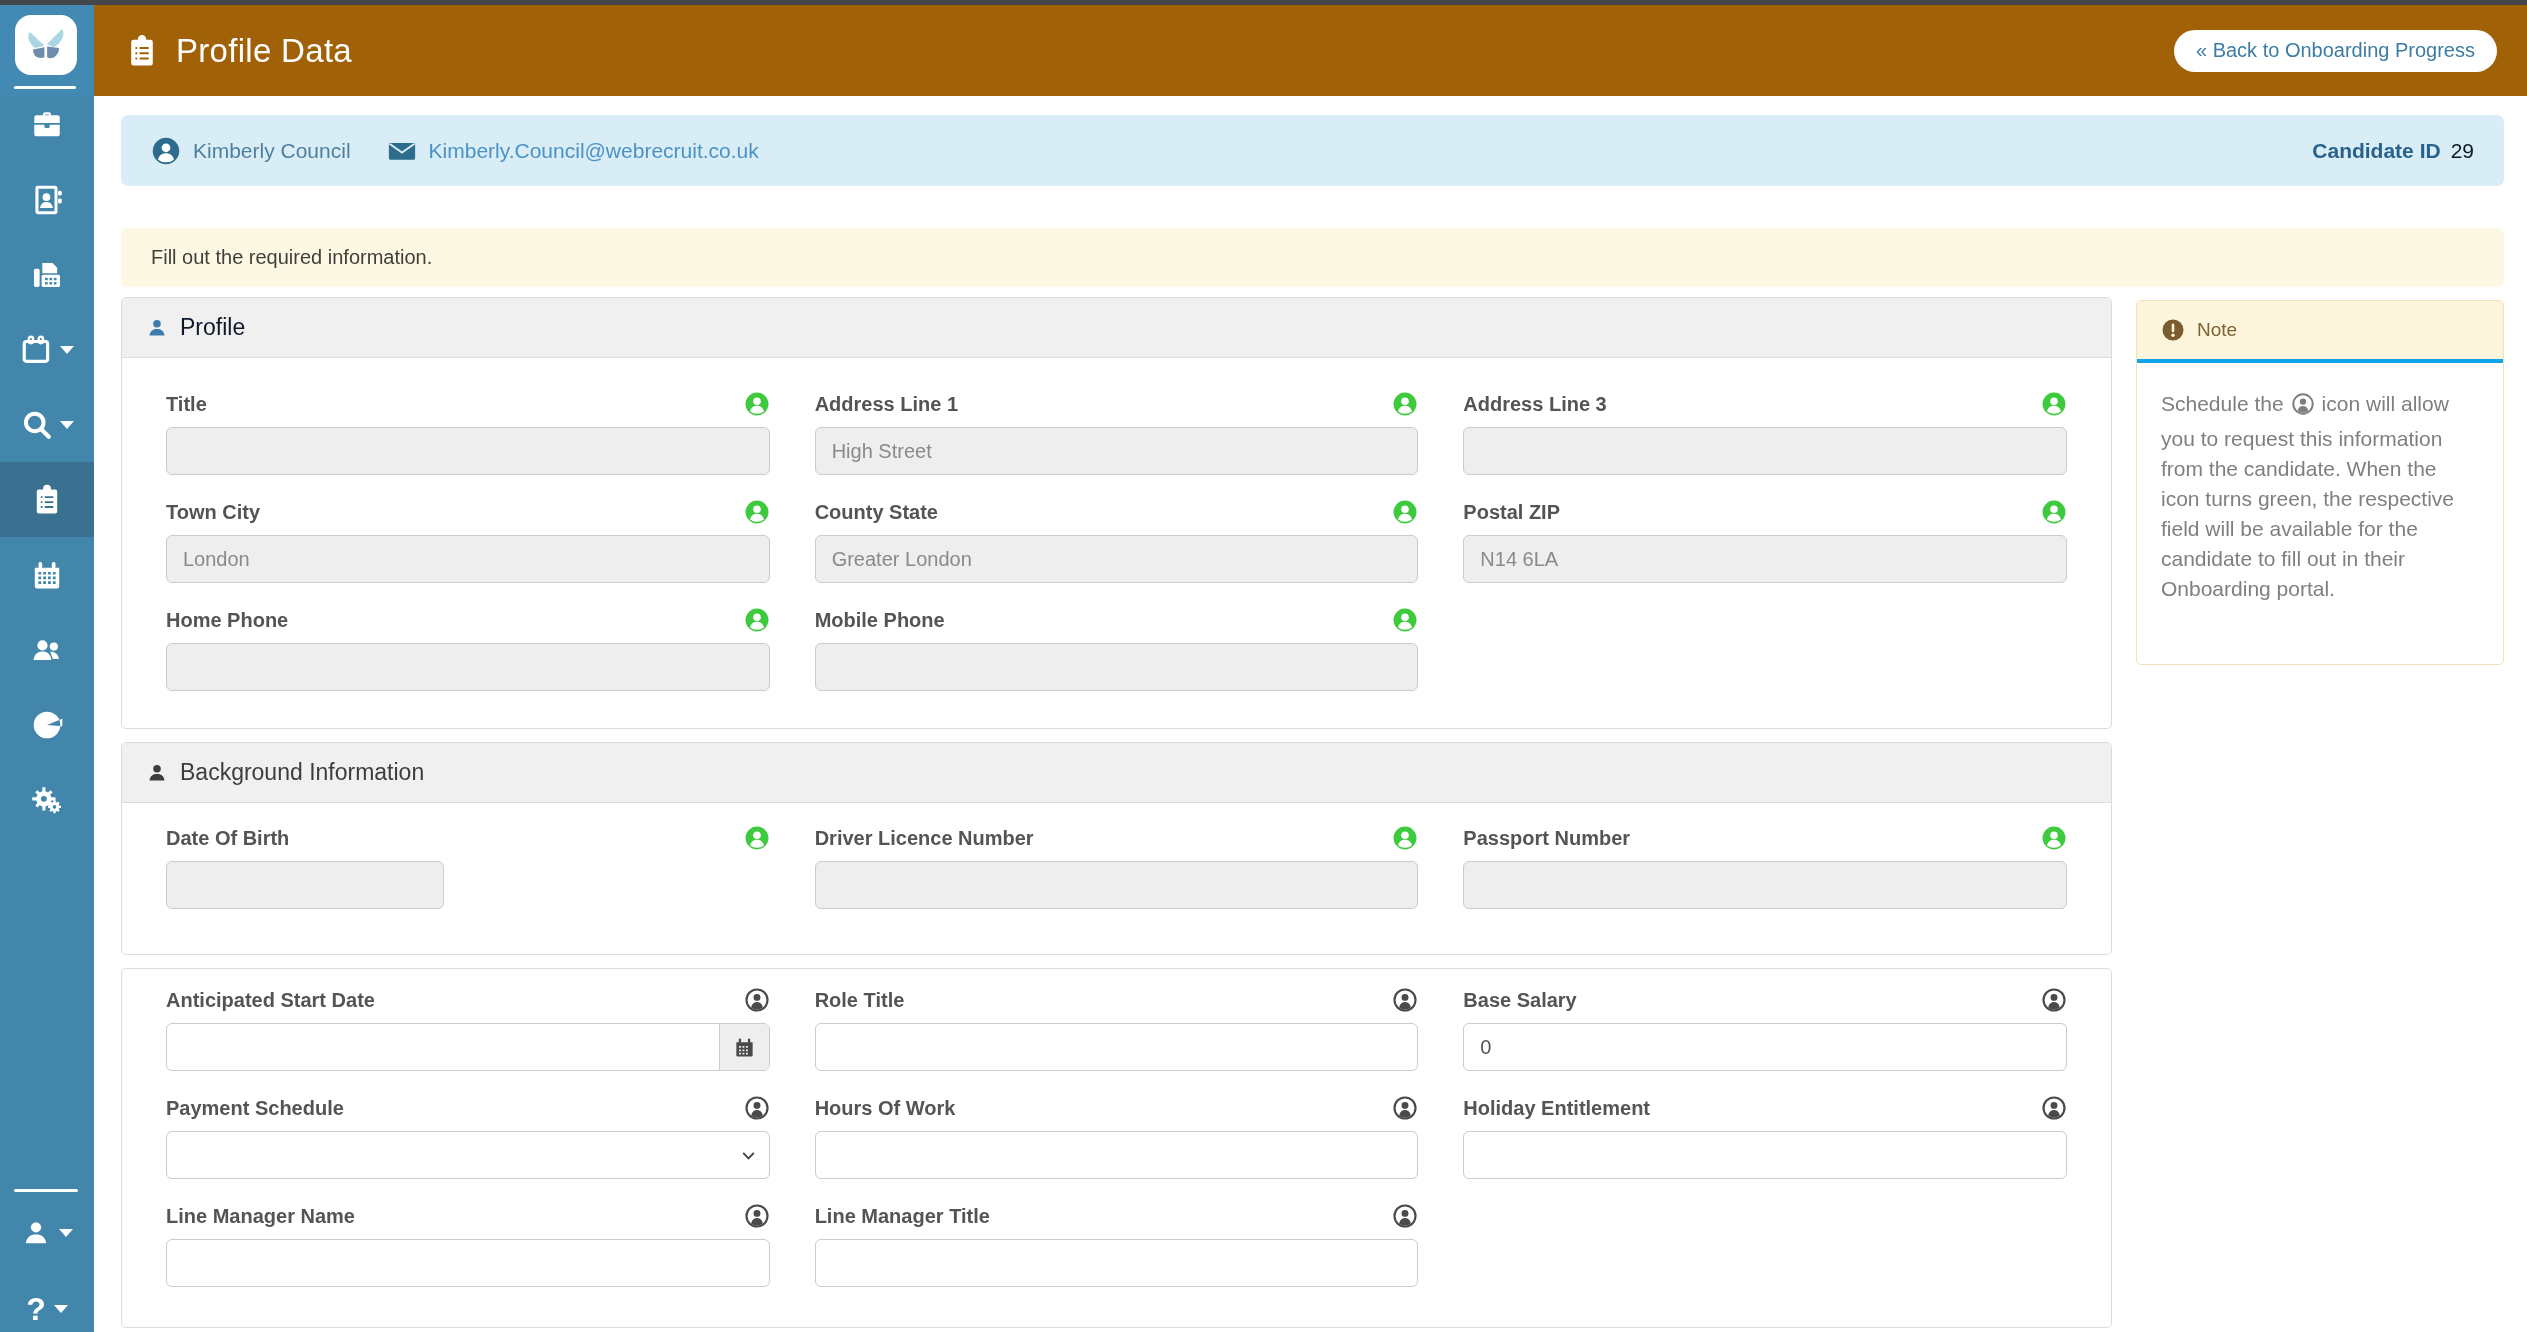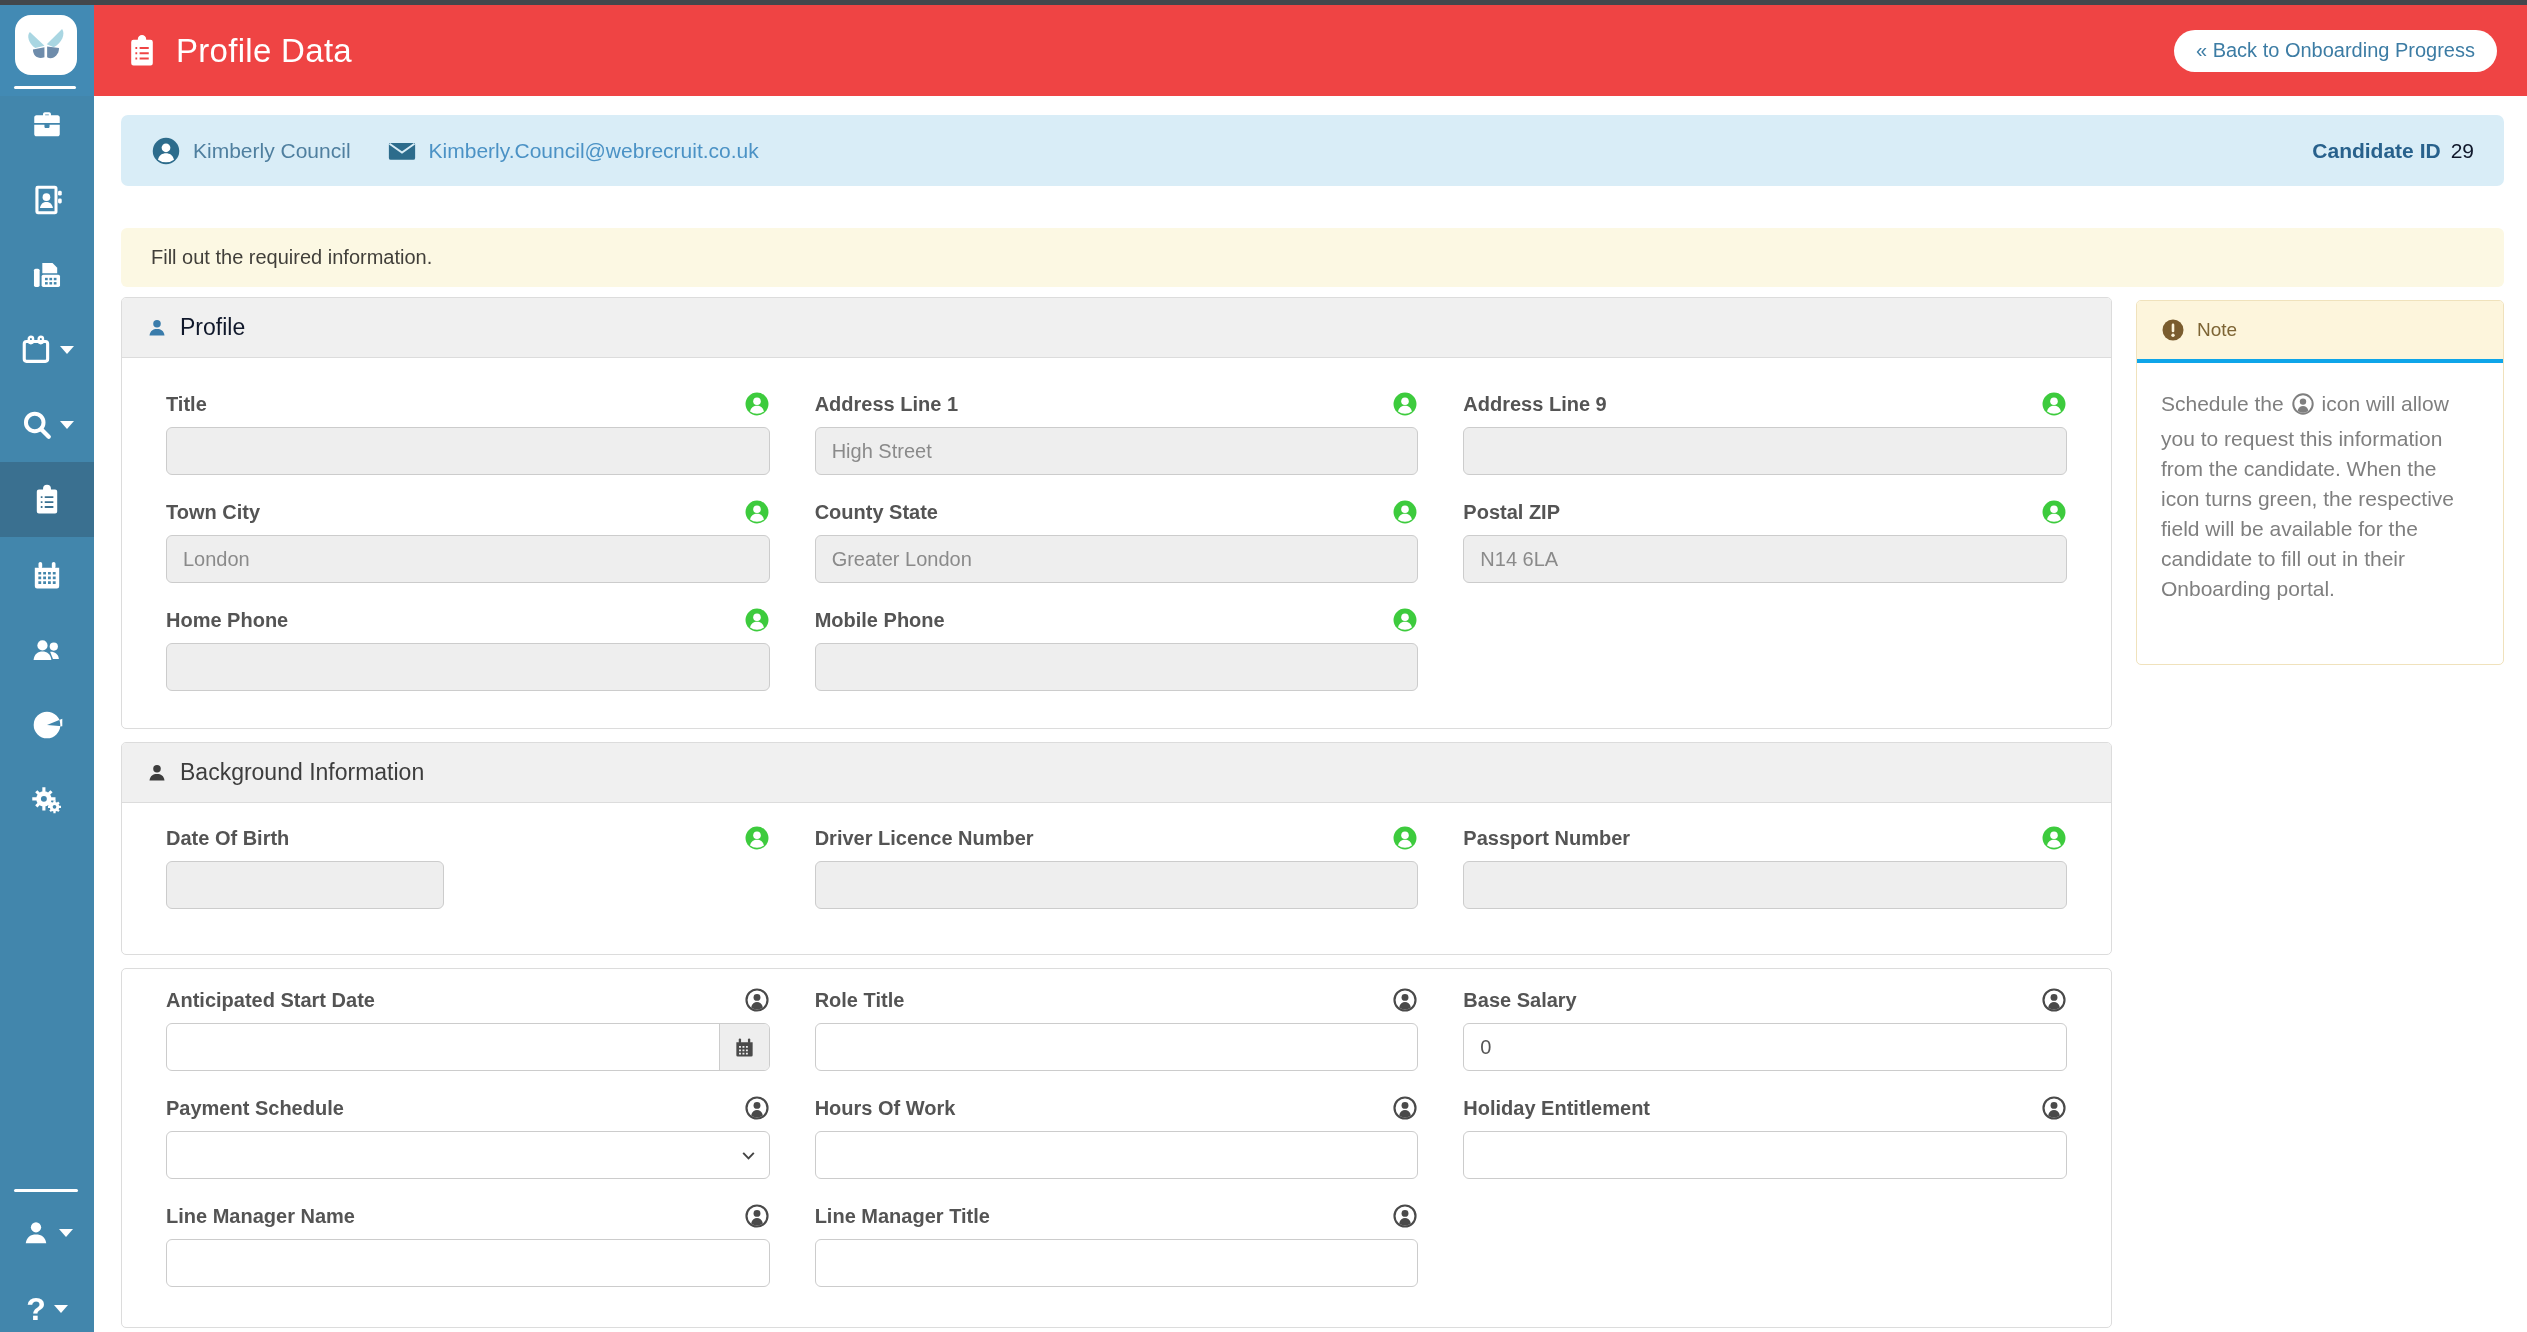--- a/index.html
+++ b/index.html
@@ -20,21 +20,21 @@
   .sb-item.active { background:#3a7090; }
   .sb-item svg { width:34px; height:34px; display:block; }
   .caret-w { width:0; height:0; border-left:7px solid transparent; border-right:7px solid transparent; border-top:8px solid #fff; }
   .sb-divider { position:absolute; left:14px; top:1184px; width:64px; height:3px; background:#fff; border-radius:2px; }
   .sb-bottom { position:absolute; left:0; width:94px; height:56px; display:flex; align-items:center; justify-content:center; gap:8px; color:#fff; cursor:pointer; }
   .sb-user { top:1200px; } .sb-help { top:1276px; }
   .sb-bottom svg { width:30px; height:30px; }
   .qmark { font-size:32px; font-weight:bold; color:#fff; line-height:1; }
 
   
-  .header { position:absolute; left:94px; top:5px; right:0; height:91px; background:#ef4444; z-index:20;
+  .header { position:absolute; left:94px; top:5px; right:0; height:91px; background:#a16207; z-index:20;
     display:flex; align-items:center; padding:0 30px; }
   .header .title-icon svg { width:36px; height:40px; display:block; color:#fff; }
   .page-title { color:#fff; font-size:33px; font-weight:400; margin-left:16px; letter-spacing:.3px; }
   .back-btn { margin-left:auto; height:42px; padding:0 22px; background:#fff; border:none; border-radius:21px;
     color:#3c7ca4; font-size:20px; font-family:inherit; display:flex; align-items:center; cursor:pointer; }
 
   
   .main { position:absolute; left:94px; top:96px; right:0; bottom:0; background:#fff; padding:19px 23px 0 27px; }
 
   .infobar { width:2383px; height:71px; background:#d9edf7; border-radius:7px; display:flex; align-items:center;
@@ -329,21 +329,21 @@
                 <span class="ficon green-ic">
                     <svg viewBox="0 0 24 24">
                       <use href="#uc-solid"></use>
                     </svg>
                   </span>
               </div>
               <input class="finput gray" disabled="" value="High Street" style="">
             </div>
             <div class="field">
               <div class="frow">
-                <span class="flabel">Address Line 9</span>
+                <span class="flabel">Address Line 3</span>
                 <span class="ficon green-ic">
                     <svg viewBox="0 0 24 24">
                       <use href="#uc-solid"></use>
                     </svg>
                   </span>
               </div>
               <input class="finput gray" disabled="" value="" style="">
             </div>
             <div class="field">
               <div class="frow">

